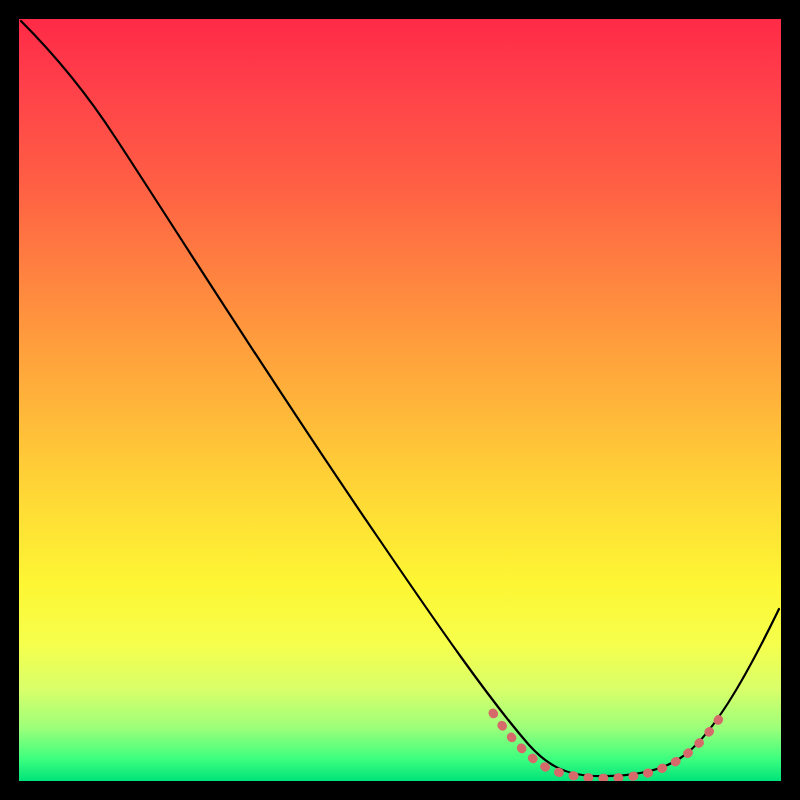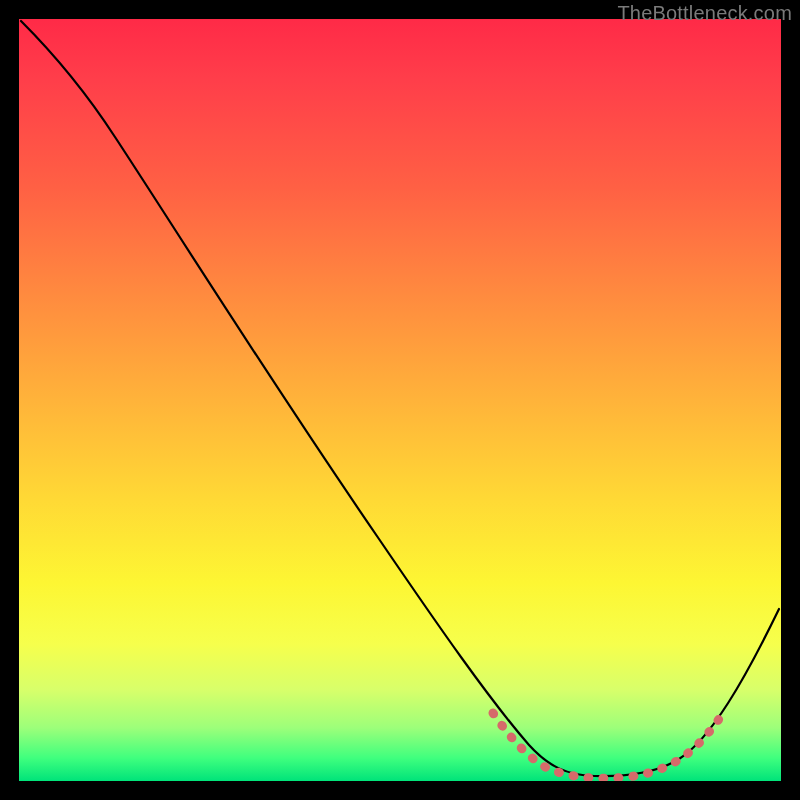--- a/index.html
+++ b/index.html
@@ -72,21 +72,20 @@
     stroke-width: 9;
     stroke-linecap: round;
     stroke-linejoin: round;
     stroke-dasharray: 1 14;
   }
 </style>
 </head>
 <body>
 
 <div class="frame">
-  <div class="watermark">TheBottleneck.com</div>
 
   <div class="plot">
     <svg class="curve" viewBox="0 0 762 762" preserveAspectRatio="none">
       <path class="main" d="M 2 2
            C 40 40, 70 78, 96 118
            C 150 200, 250 360, 360 520
            C 420 608, 470 680, 510 726
            C 530 748, 548 756, 575 757
            C 606 758, 636 755, 660 740
            C 692 720, 726 660, 760 590"></path>

